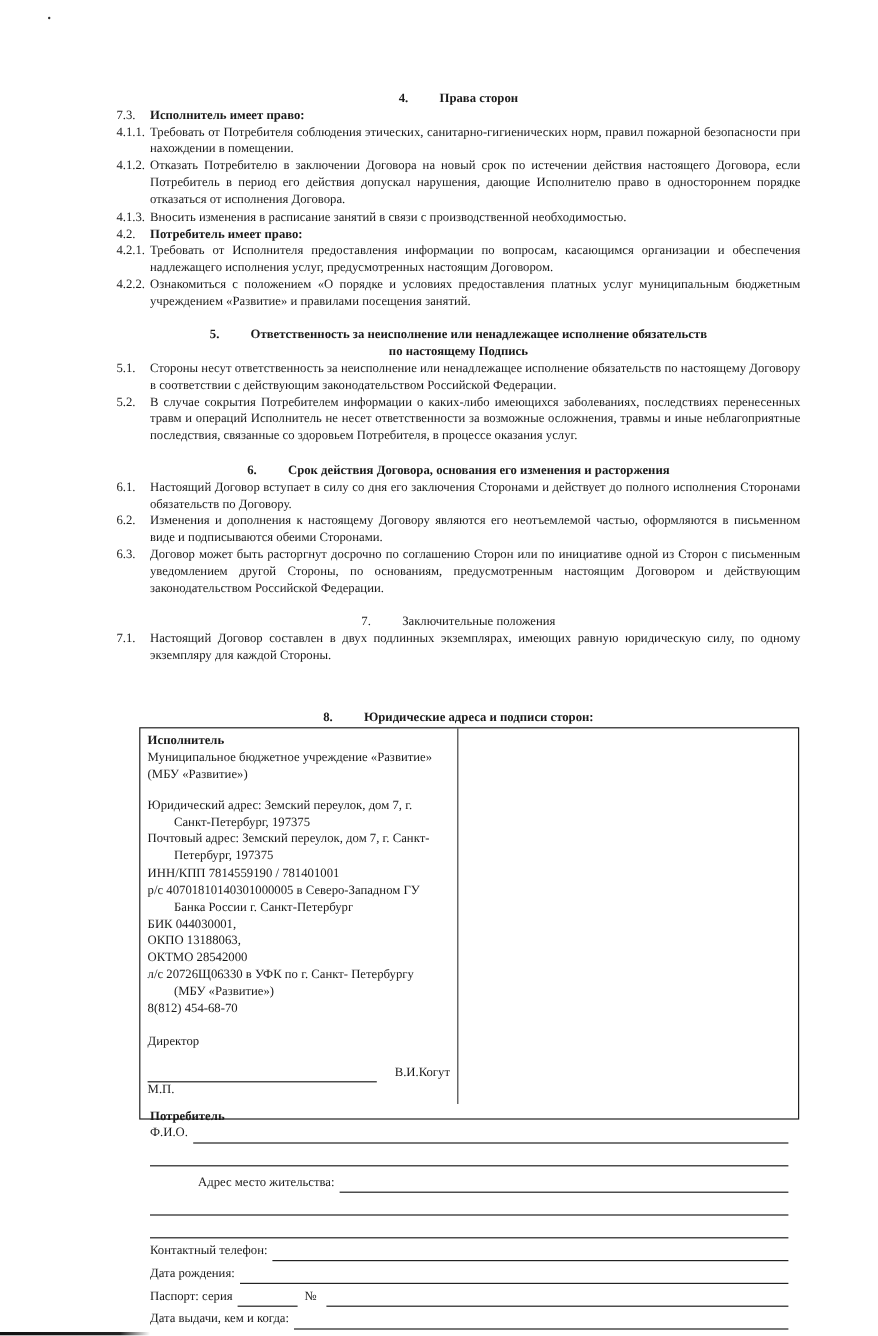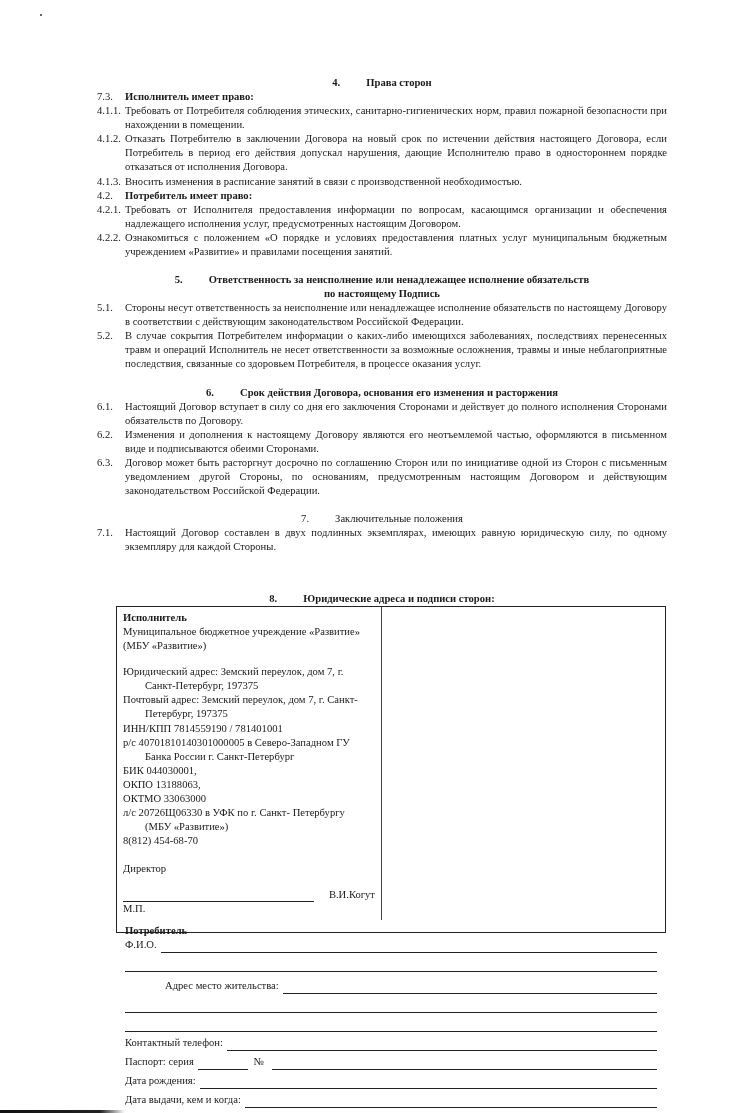--- a/index.html
+++ b/index.html
@@ -141,21 +141,21 @@
       <p style="height:12px;"></p>
       <p>Юридический адрес: Земский переулок, дом 7, г.</p>
       <p class="indent">Санкт-Петербург, 197375</p>
       <p>Почтовый адрес: Земский переулок, дом 7, г. Санкт-</p>
       <p class="indent">Петербург, 197375</p>
       <p>ИНН/КПП 7814559190 / 781401001</p>
       <p>р/с 40701810140301000005 в Северо-Западном ГУ</p>
       <p class="indent">Банка России г. Санкт-Петербург</p>
       <p>БИК 044030001,</p>
       <p>ОКПО 13188063,</p>
-      <p>ОКТМО 33063000</p>
+      <p>ОКТМО 28542000</p>
       <p>л/с 20726Щ06330 в УФК по г. Санкт- Петербургу</p>
       <p class="indent">(МБУ «Развитие»)</p>
       <p>8(812) 454-68-70</p>
       <p style="height:14px;"></p>
       <p>Директор</p>
       <div class="sig-line" style="margin-top:12px;gap:15px;">
         <span class="ln"></span>
           <span>В.И.Когут</span>
       </div>
       <p style="margin-top:0;">М.П.</p>
@@ -178,30 +178,30 @@
           <span class="ln" style="margin-left:0;"></span>
         </div>
       <div class="field">
           <span class="ln" style="margin-left:0;"></span>
         </div>
       <div class="field">
         <span class="lbl">Контактный телефон:</span>
           <span class="ln"></span>
       </div>
       <div class="field">
+        <span class="lbl">Дата рождения:</span>
+          <span class="ln"></span>
+      </div>
+      <div class="field">
         <span class="lbl">Паспорт: серия</span>
           <span class="ln short"></span>
           <span class="no">№</span>
           <span class="ln"></span>
       </div>
       <div class="field">
-        <span class="lbl">Дата рождения:</span>
-          <span class="ln"></span>
-      </div>
-      <div class="field">
         <span class="lbl">Дата выдачи, кем и когда:</span>
           <span class="ln"></span>
       </div>
       <div class="field">
           <span class="ln" style="margin-left:0;"></span>
         </div>
       <div class="field">
           <span class="ln" style="margin-left:0;"></span>
         </div>
       <div class="field">

